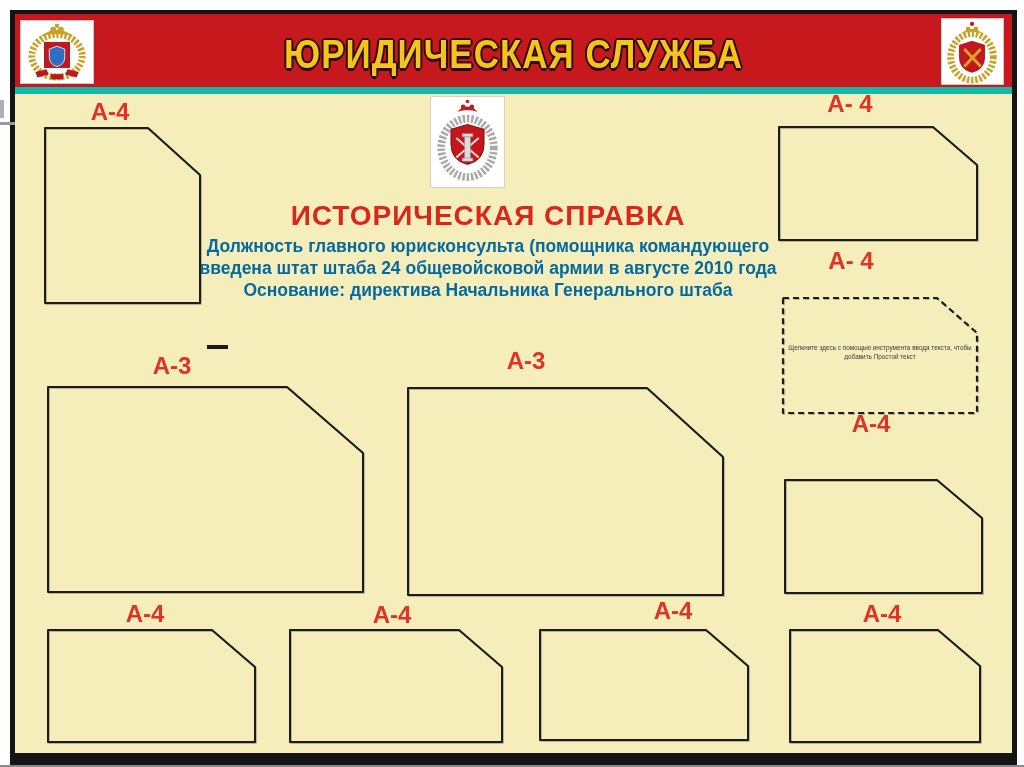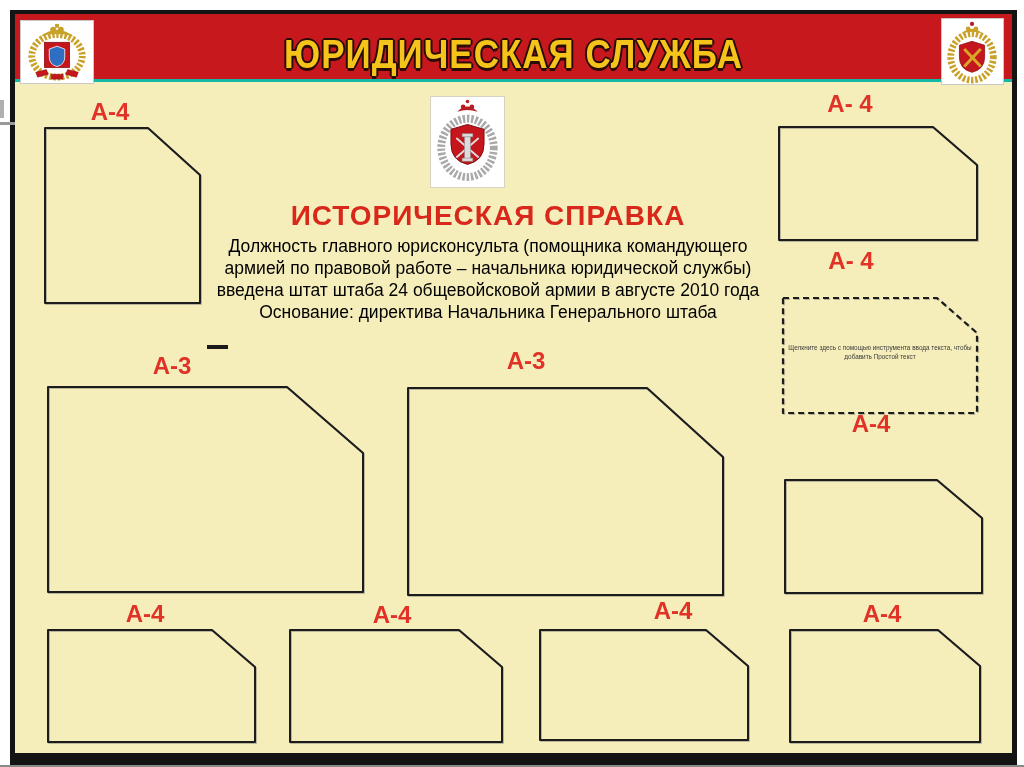--- a/index.html
+++ b/index.html
@@ -10,22 +10,22 @@
   }
   .slide{
     position:absolute;left:10px;top:10px;width:1007px;height:755px;
     background:#141414;box-sizing:border-box;
   }
   .content{
     position:absolute;left:5px;top:4px;width:997px;height:739px;
     background:#f6eeba;overflow:hidden;
   }
   .band{
-    position:absolute;left:0;top:0;width:997px;height:68px;
-    background:#c7181d;border-bottom:3px solid #14b8a6;box-sizing:border-box;
+    position:absolute;left:0;top:0;width:997px;height:80px;
+    background:#c7181d;border-bottom:7px solid #14b8a6;box-sizing:border-box;
   }
   .band-title{
     position:absolute;left:100px;right:100px;top:12px;height:56px;
     display:flex;align-items:center;justify-content:center;
     font-size:35px;font-weight:bold;letter-spacing:1px;
     color:#f5c41b;transform:scaleY(1.18);
     text-shadow:-2px 0 #2b0b08,2px 0 #2b0b08,0 -2px #2b0b08,0 2px #2b0b08,
                 -1px -1px #2b0b08,1px 1px #2b0b08,-1px 1px #2b0b08,1px -1px #2b0b08;
     white-space:nowrap;
   }
@@ -35,21 +35,21 @@
   .emblem-right{left:926px;top:4px;width:63px;height:67px;}
   .emblem-center{left:415px;top:82px;width:75px;height:92px;border:1px solid #d8d2c2;}
   .history{
     position:absolute;left:150px;top:186px;width:646px;text-align:center;
   }
   .history-title{
     font-size:28px;font-weight:bold;color:#d8281c;letter-spacing:1px;
     margin-bottom:3px;white-space:nowrap;
   }
   .history-line{
-    font-size:17.5px;font-weight:normal;color:#000000;line-height:22px;white-space:nowrap;
+    font-size:17.5px;font-weight:bold;color:#0369a1;line-height:22px;white-space:nowrap;
   }
   .dash-mark{position:absolute;left:192px;top:331px;width:21px;height:4px;background:#1a1a1a;}
   .label{
     position:absolute;transform:translateX(-50%);
     color:#e03227;font-size:24px;line-height:22px;white-space:nowrap;font-weight:bold;
   }
   .ph-box{position:absolute;overflow:visible;
     filter:drop-shadow(1.5px 1.5px 0 rgba(110,110,110,0.45));}
   .ph-box polygon{fill:none;stroke:#1c1c1c;stroke-width:2;stroke-linejoin:round;}
   .ph-box.dashed polygon{stroke-width:2.2;stroke-dasharray:6 4;}
@@ -116,21 +116,20 @@
         <line x1="26" y1="42" x2="49" y2="62" stroke="#dcdcdc" stroke-width="2"></line>
         <rect x="34.5" y="40" width="6" height="23" fill="#dcdcdc" stroke="#8f8f8f" stroke-width="0.6"></rect>
         <rect x="32" y="37.5" width="11" height="3.2" fill="#dcdcdc" stroke="#8f8f8f" stroke-width="0.6"></rect>
         <rect x="32" y="62.5" width="11" height="3.2" fill="#dcdcdc" stroke="#8f8f8f" stroke-width="0.6"></rect>
       </svg>
     </div>
 
     <div class="history">
       <div class="history-title">ИСТОРИЧЕСКАЯ СПРАВКА</div>
       <div class="history-line">Должность главного юрисконсульта (помощника командующего</div>
-      <div class="history-line">армией по правовой работе – начальника юридической службы)</div>
       <div class="history-line">введена штат штаба 24 общевойсковой армии в августе 2010 года</div>
       <div class="history-line">Основание: директива Начальника Генерального штаба</div>
     </div>
 
     <div class="dash-mark"></div>
 
     <div id="box-layer">
         <svg class="ph-box" width="161" height="181" style="left: 27px; top: 111px;">
           <polygon points="3,3 106,3 158,50 158,178 3,178"></polygon>
         </svg>

